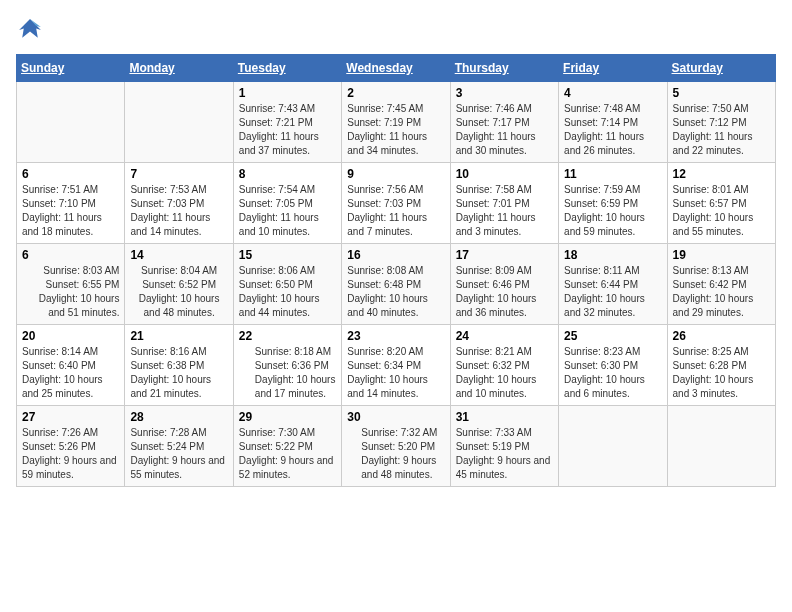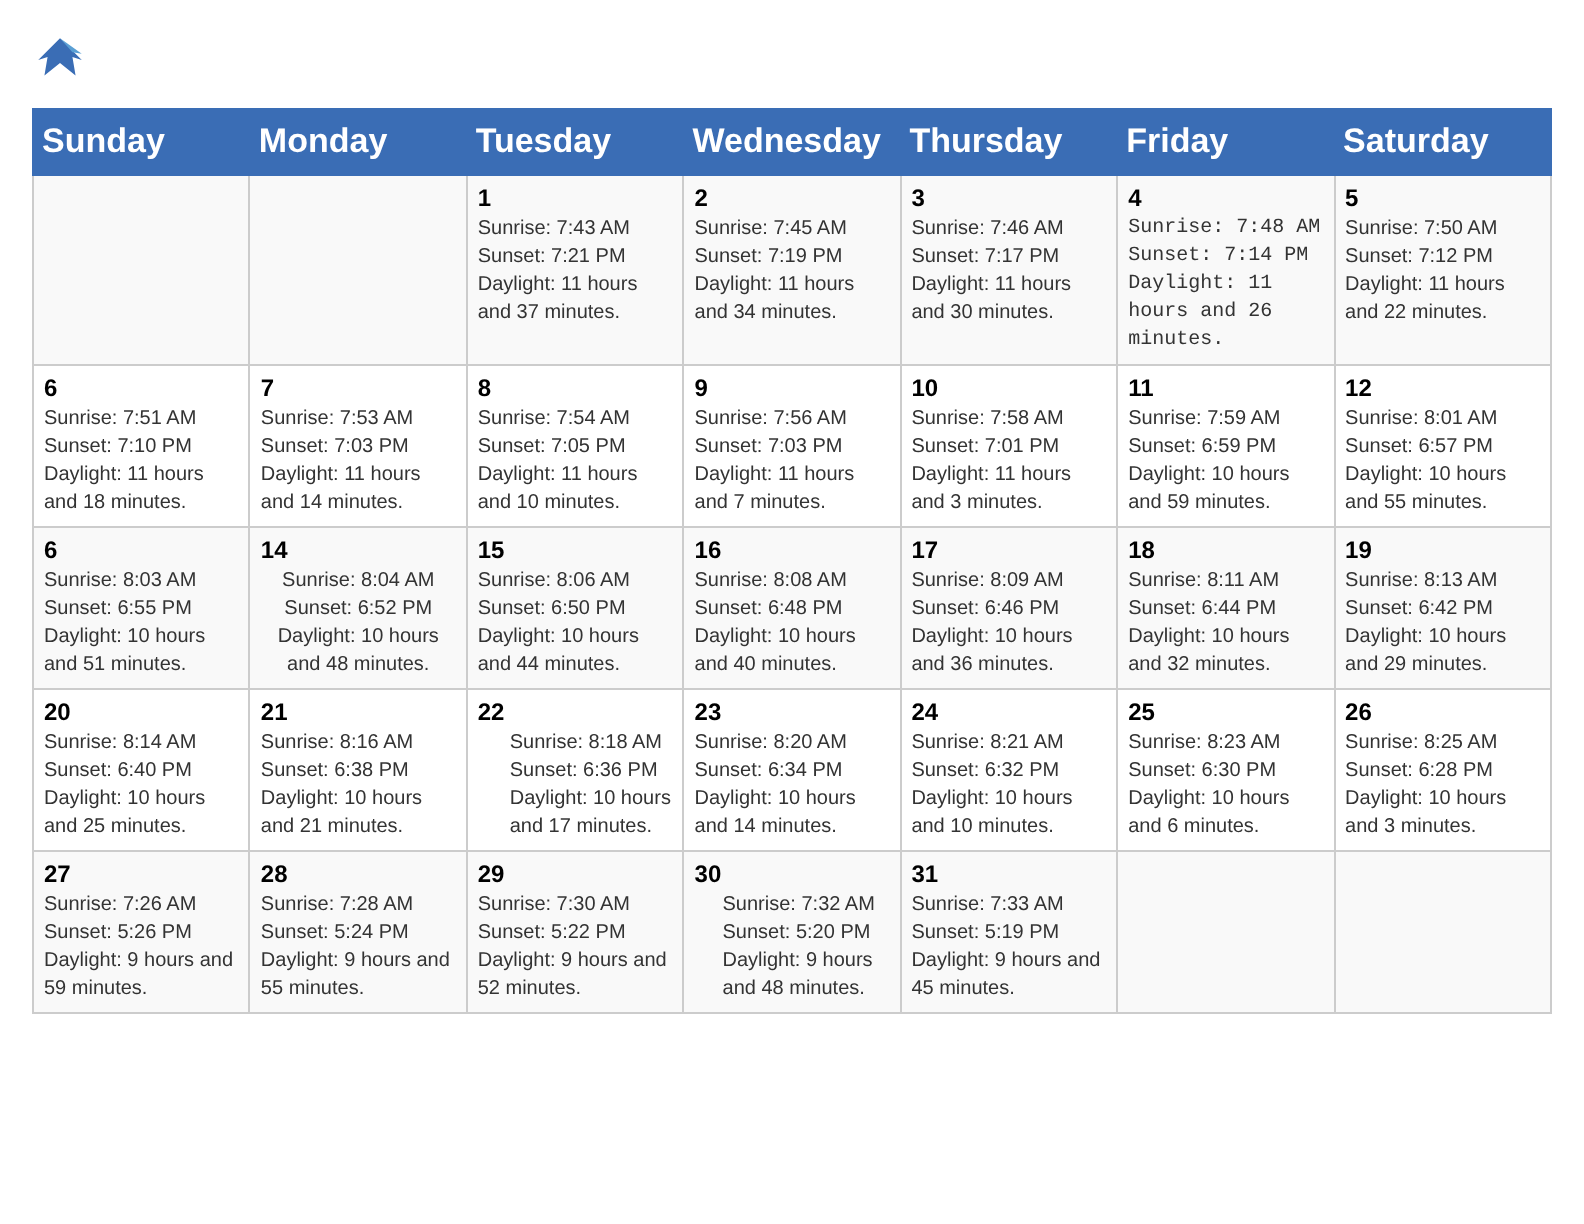--- a/index.html
+++ b/index.html
@@ -46,22 +46,23 @@
     table {
       width: 100%;
       border-collapse: collapse;
       font-size: 11px;
     }
     th {
       background-color: #3a6db5;
       color: #fff;
       padding: 6px 4px;
       text-align: left;
-      font-size: 17px;
+      font-size: 12px;
       border: 1px solid #3a6db5;
+      text-decoration: underline;
     }
     td {
       border: 1px solid #ccc;
       padding: 4px 5px;
       vertical-align: top;
       min-height: 70px;
       width: calc(100% / 7);
       background: #fff;
     }
     tr:nth-child(odd) td {
@@ -134,21 +135,21 @@
 Daylight: 11 hours and 34 minutes.</div>
         </td>
         <td>
           <span class="day-number">3</span>
           <div class="day-info" style="white-space: pre-line;">Sunrise: 7:46 AM
 Sunset: 7:17 PM
 Daylight: 11 hours and 30 minutes.</div>
         </td>
         <td>
           <span class="day-number">4</span>
-          <div class="day-info" style="white-space: pre-line; font-family: Liberation Mono, monospace;">Sunrise: 7:48 AM
+          <div class="day-info" style="white-space: pre-line;">Sunrise: 7:48 AM
 Sunset: 7:14 PM
 Daylight: 11 hours and 26 minutes.</div>
         </td>
         <td>
           <span class="day-number">5</span>
           <div class="day-info" style="white-space: pre-line;">Sunrise: 7:50 AM
 Sunset: 7:12 PM
 Daylight: 11 hours and 22 minutes.</div>
         </td>
       </tr>
@@ -192,21 +193,21 @@
         <td>
           <span class="day-number">12</span>
           <div class="day-info" style="white-space: pre-line;">Sunrise: 8:01 AM
 Sunset: 6:57 PM
 Daylight: 10 hours and 55 minutes.</div>
         </td>
       </tr>
       <tr>
         <td>
           <span class="day-number">6</span>
-          <div class="day-info" style="white-space: pre-line;">Sunrise: 8:03 AM
+          <div class="day-info" style="white-space: pre-line; text-align: right;">Sunrise: 8:03 AM
 Sunset: 6:55 PM
 Daylight: 10 hours and 51 minutes.</div>
         </td>
         <td>
           <span class="day-number">14</span>
           <div class="day-info" style="white-space: pre-line; text-align: center;">Sunrise: 8:04 AM
 Sunset: 6:52 PM
 Daylight: 10 hours and 48 minutes.</div>
         </td>
         <td>

